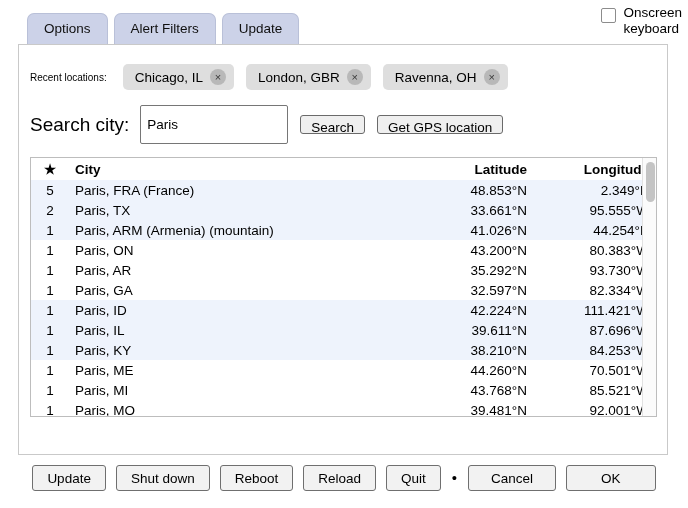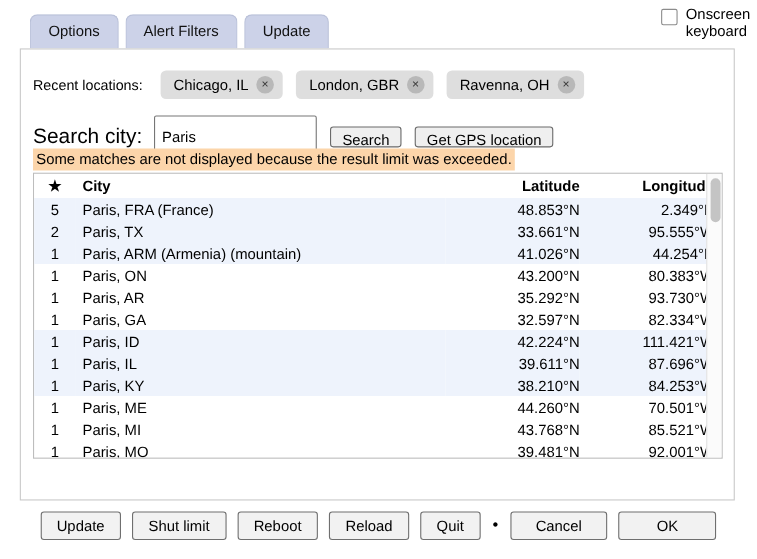--- a/index.html
+++ b/index.html
@@ -91,21 +91,21 @@
 
   .recent-row {
     position: absolute;
     left: 11px;
     top: 19px;
     display: flex;
     align-items: center;
     gap: 0;
   }
   .recent-label {
-    font-size: 13px;
+    font-size: 10px;
     margin-right: 16px;
   }
   .chip {
     background: #dedede;
     border-radius: 5px;
     padding: 5px 8px 5px 12px;
     font-size: 13.5px;
     display: flex;
     align-items: center;
     gap: 7px;
@@ -295,21 +295,20 @@
       </span>
   </div>
 
   <div class="search-row">
     <span class="search-label">Search city:</span>
     <input class="search-input" type="text" value="Paris" style="">
     <button class="btn">Search</button>
     <button class="btn">Get GPS location</button>
   </div>
 
-  <div class="warning">Some matches are not displayed because the result limit was exceeded.</div>
 
   <div class="results">
     <table class="res">
       <thead>
         <tr>
           <th class="col-star">★</th>
           <th class="col-city">City</th>
           <th class="col-lat">Latitude</th>
           <th class="col-lon">Longitude</th>
         </tr>
@@ -392,21 +391,21 @@
 
     <div class="scrollbar">
       <div class="scroll-thumb"></div>
     </div>
   </div>
 </div>
 
 <div class="bottom">
   <span id="bottom-btns" style="display:flex;align-items:center;gap:10px">
       <button class="btn">Update</button>
-      <button class="btn">Shut limit</button>
+      <button class="btn">Shut down</button>
       <button class="btn">Reboot</button>
       <button class="btn">Reload</button>
       <button class="btn">Quit</button>
     </span>
   <span class="dot">•</span>
   <button class="btn btn-cancel">Cancel</button>
   <button class="btn btn-ok">OK</button>
 </div>
 
 </body></html>

